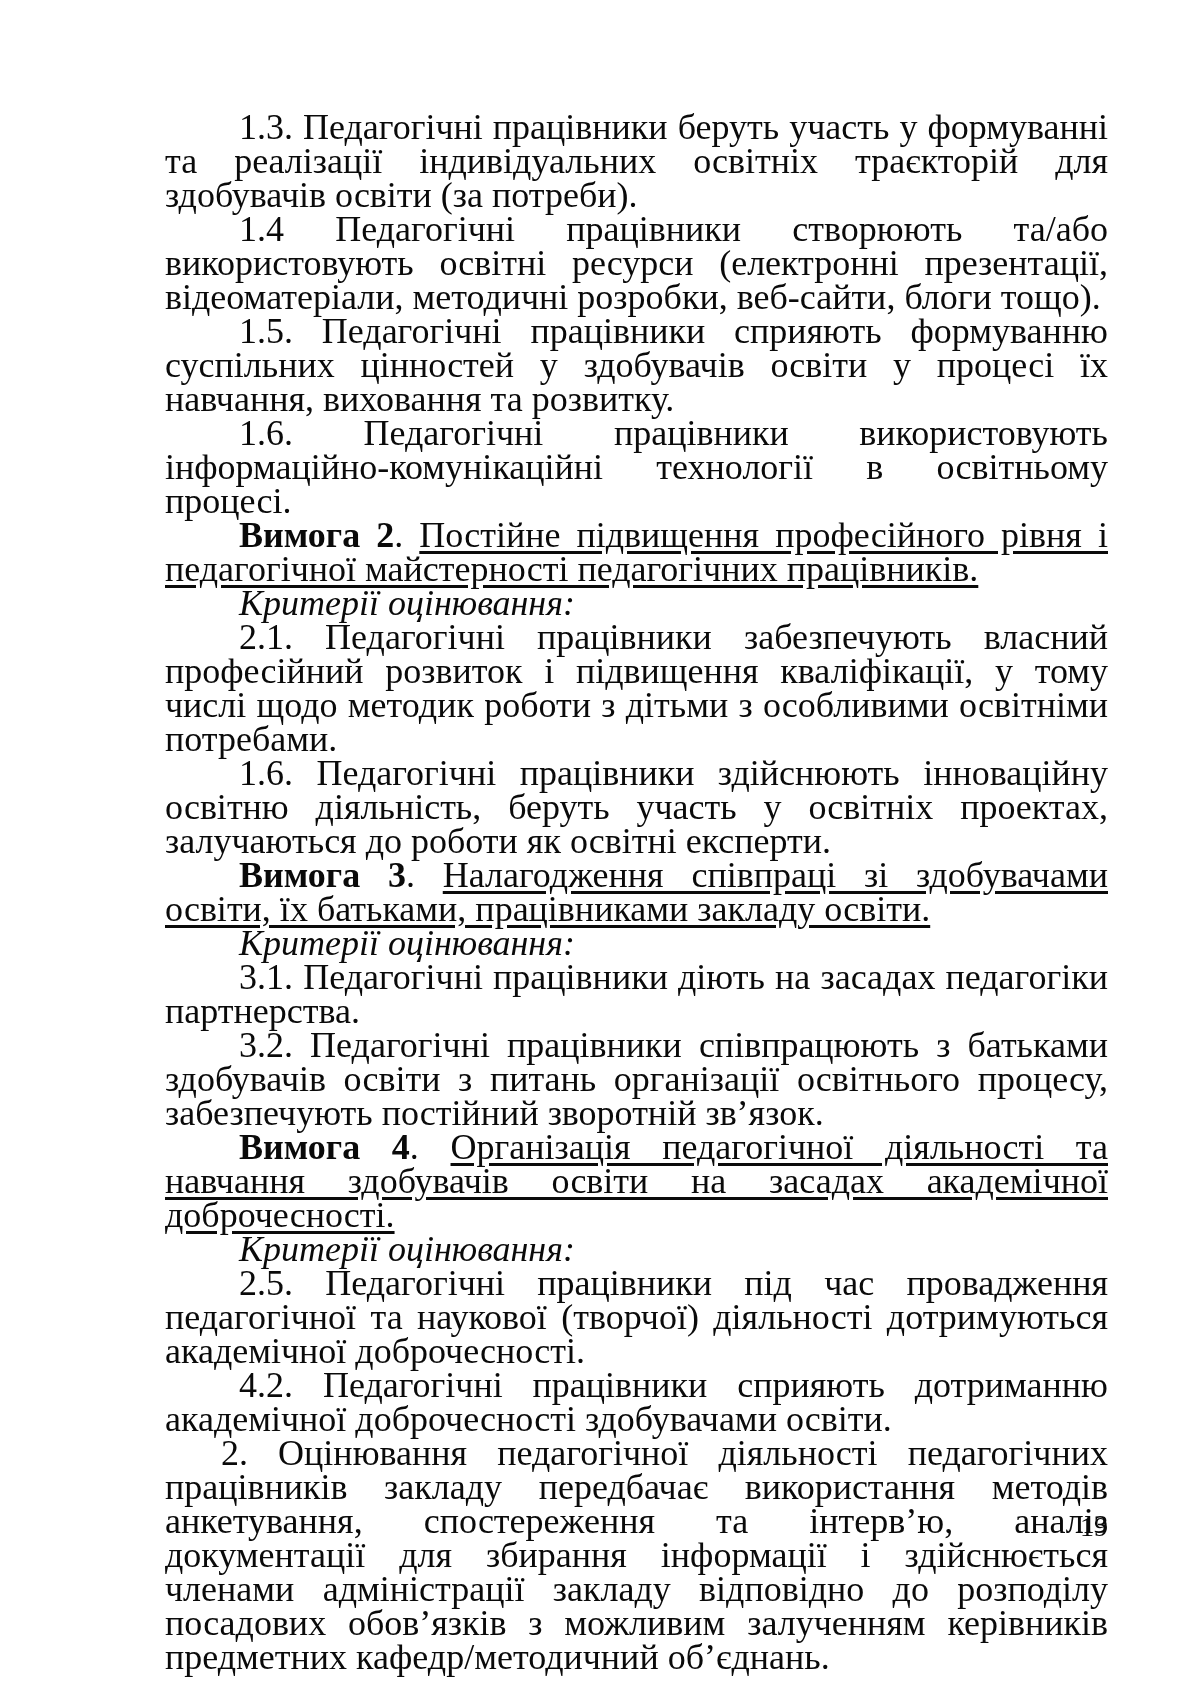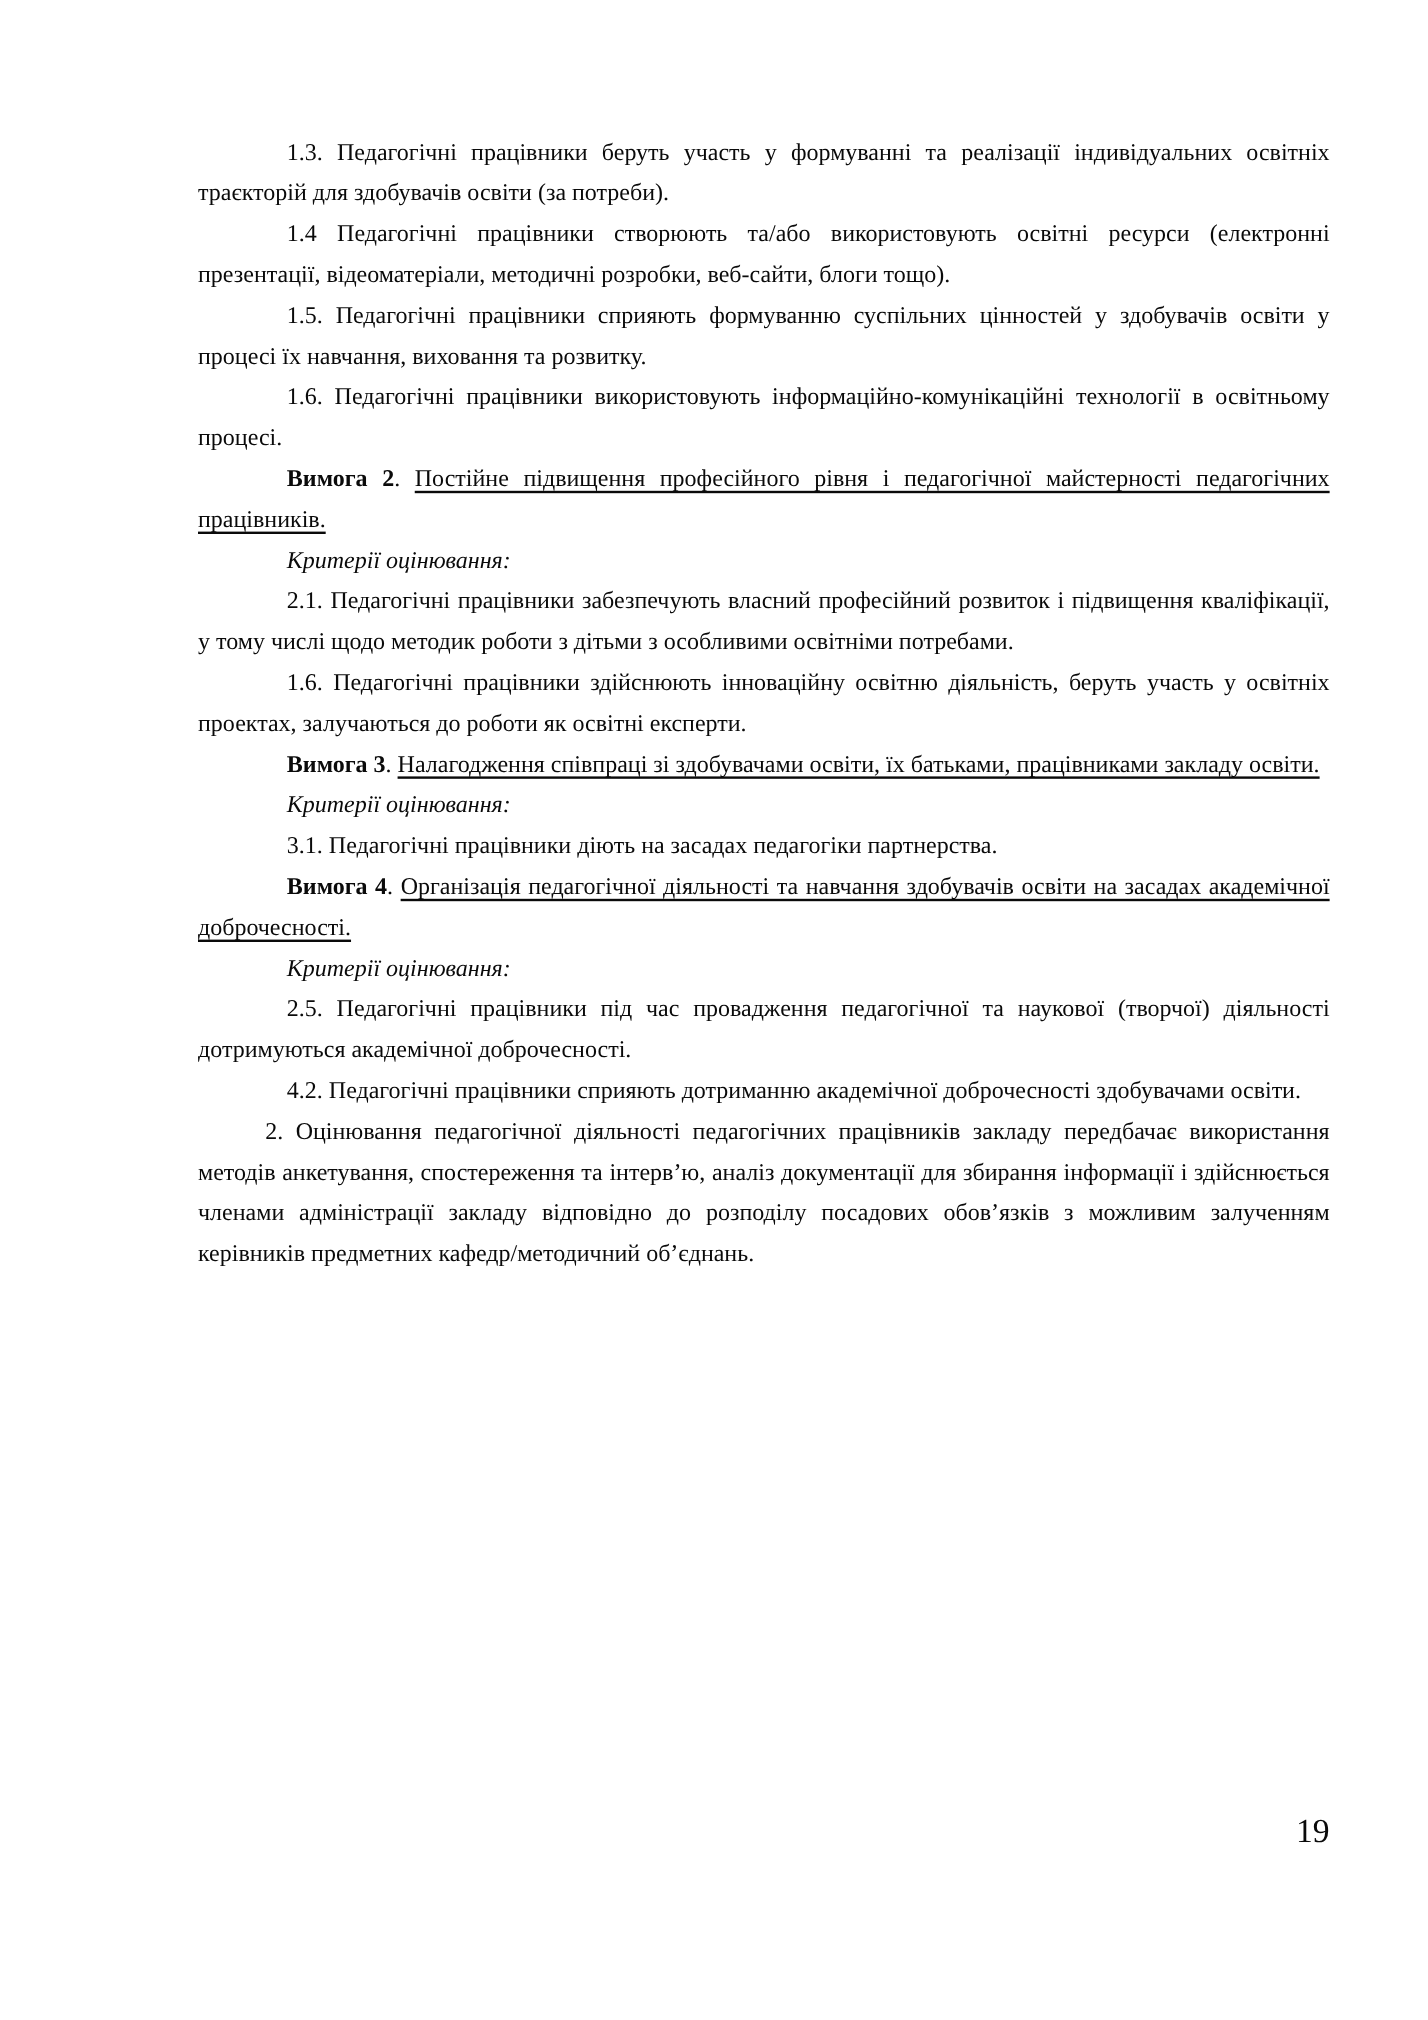--- a/index.html
+++ b/index.html
@@ -14,21 +14,21 @@
     background: #ffffff;
     overflow: hidden;
     font-family: "Liberation Serif", "DejaVu Serif", serif;
     color: #0a0a0a;
   }
   .doc-body {
     position: absolute;
     left: 165px;
     top: 110px;
     width: 943px;
-    font-size: 20px;
+    font-size: 36px;
     line-height: 34px;
     text-align: justify;
   }
   .doc-body p {
     margin: 0;
     padding: 0;
     text-indent: 74px;
   }
   .doc-body p.gap-before {
   }
@@ -58,20 +58,21 @@
       <p><span class="run-plain">1.4 Педагогічні працівники створюють та/або використовують освітні ресурси (електронні презентації, відеоматеріали, методичні розробки, веб-сайти, блоги тощо).</span></p>
       <p><span class="run-plain">1.5. Педагогічні працівники сприяють формуванню суспільних цінностей у здобувачів освіти у процесі їх навчання, виховання та розвитку.</span></p>
       <p><span class="run-plain">1.6. Педагогічні працівники використовують інформаційно-комунікаційні технології в освітньому процесі.</span></p>
       <p><span class="run-bold">Вимога 2</span><span class="run-plain">. </span><span class="run-underline">Постійне підвищення професійного рівня і педагогічної майстерності педагогічних працівників.</span></p>
       <p><span class="run-italic">Критерії оцінювання:</span></p>
       <p><span class="run-plain">2.1. Педагогічні працівники забезпечують власний професійний розвиток і підвищення кваліфікації, у тому числі щодо методик роботи з дітьми з особливими освітніми потребами.</span></p>
       <p><span class="run-plain">1.6. Педагогічні працівники здійснюють інноваційну освітню діяльність, беруть участь у освітніх проектах, залучаються до роботи як освітні експерти.</span></p>
       <p><span class="run-bold">Вимога 3</span><span class="run-plain">. </span><span class="run-underline">Налагодження співпраці зі здобувачами освіти, їх батьками, працівниками закладу освіти.</span></p>
       <p><span class="run-italic">Критерії оцінювання:</span></p>
       <p><span class="run-plain">3.1. Педагогічні працівники діють на засадах педагогіки партнерства.</span></p>
+      <p><span class="run-plain">3.2. Педагогічні працівники співпрацюють з батьками здобувачів освіти з питань організації освітнього процесу, забезпечують постійний зворотній зв’язок.</span></p>
       <p><span class="run-bold">Вимога 4</span><span class="run-plain">. </span><span class="run-underline">Організація педагогічної діяльності та навчання здобувачів освіти на засадах академічної доброчесності.</span></p>
       <p><span class="run-italic">Критерії оцінювання:</span></p>
       <p><span class="run-plain">2.5. Педагогічні працівники під час провадження педагогічної та наукової (творчої) діяльності дотримуються академічної доброчесності.</span></p>
       <p><span class="run-plain">4.2. Педагогічні працівники сприяють дотриманню академічної доброчесності здобувачами освіти.</span></p>
       <p class="gap-before indent-small"><span class="run-plain">2. Оцінювання педагогічної діяльності педагогічних працівників закладу передбачає використання методів анкетування, спостереження та інтерв’ю, аналіз документації для збирання інформації і здійснюється членами адміністрації закладу відповідно до розподілу посадових обов’язків з можливим залученням керівників предметних кафедр/методичний об’єднань.</span></p>
     </div>
   <div class="page-number">19</div>
 </div>
 
 </body></html>

